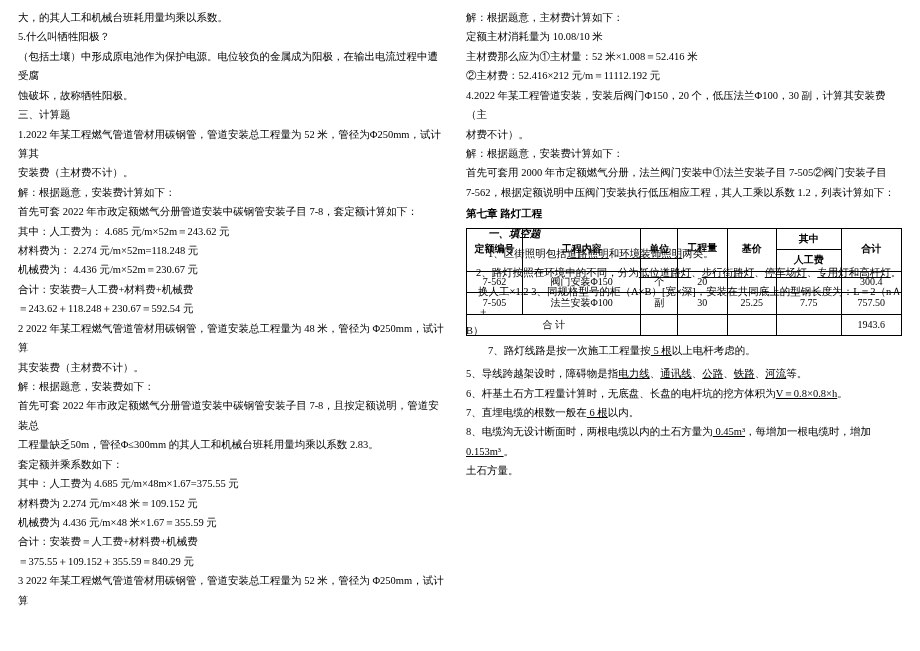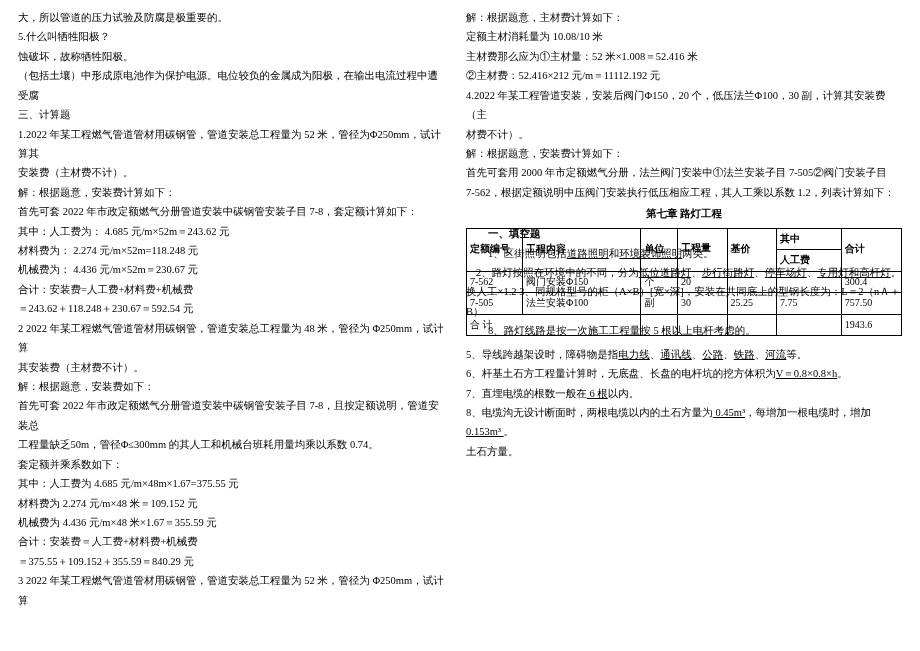--- a/index.html
+++ b/index.html
@@ -24,49 +24,49 @@
   .u { text-decoration: underline; font-family: Liberation Serif, serif; }
   table {
     border-collapse: collapse;
     width: 100%;
     margin-top: 4px;
     font-size: 10px;
   }
   td, th {
     border: 1px solid #000;
     padding: 1px 3px;
-    text-align: left;
+    text-align: center;
     vertical-align: middle;
   }
-  .chapter { text-align:center; font-weight:bold; margin-top:2px; }
+  .chapter { font-weight:bold; margin-top:2px; }
   .sec { font-weight: bold; }
 </style>
 </head>
 <body>
 
 <div class="col">
-  <p>大，所以管道的压力试验及防腐是极重要的。</p>
+  <p>大，的其人工和机械台班耗用量均乘以系数。</p>
   <p>5.什么叫牺牲阳极？</p>
+  <p>（包括土壤）中形成原电池作为保护电源。电位较负的金属成为阳极，在输出电流过程中遭受腐</p>
   <p>蚀破坏，故称牺牲阳极。</p>
-  <p>（包括土壤）中形成原电池作为保护电源。电位较负的金属成为阳极，在输出电流过程中遭受腐</p>
   <p>三、计算题</p>
   <p>1.2022 年某工程燃气管道管材用碳钢管，管道安装总工程量为 52 米，管径为Φ250mm，试计算其</p>
   <p>安装费（主材费不计）。</p>
   <p>解：根据题意，安装费计算如下：</p>
   <p>首先可套 2022 年市政定额燃气分册管道安装中碳钢管安装子目 7-8，套定额计算如下：</p>
   <p>其中：人工费为：  4.685 元/m×52m＝243.62 元</p>
   <p>      材料费为：  2.274 元/m×52m=118.248 元</p>
   <p>      机械费为：  4.436 元/m×52m＝230.67 元</p>
   <p>合计：安装费=人工费+材料费+机械费</p>
   <p>      ＝243.62＋118.248＋230.67＝592.54 元</p>
   <p>2  2022 年某工程燃气管道管材用碳钢管，管道安装总工程量为 48 米，管径为 Φ250mm，试计算</p>
   <p>其安装费（主材费不计）。</p>
   <p>解：根据题意，安装费如下：</p>
   <p>首先可套 2022 年市政定额燃气分册管道安装中碳钢管安装子目 7-8，且按定额说明，管道安装总</p>
-  <p>工程量缺乏50m，管径Φ≤300mm 的其人工和机械台班耗用量均乘以系数 0.74。</p>
+  <p>工程量缺乏50m，管径Φ≤300mm 的其人工和机械台班耗用量均乘以系数 2.83。</p>
   <p>套定额并乘系数如下：</p>
   <p>其中：人工费为 4.685 元/m×48m×1.67=375.55 元</p>
   <p>      材料费为 2.274 元/m×48 米＝109.152 元</p>
   <p>      机械费为 4.436 元/m×48 米×1.67＝355.59 元</p>
   <p>合计：安装费＝人工费+材料费+机械费</p>
   <p>      ＝375.55＋109.152＋355.59＝840.29 元</p>
   <p>3  2022 年某工程燃气管道管材用碳钢管，管道安装总工程量为 52 米，管径为 Φ250mm，试计算</p>
 
 </div>
 
@@ -119,37 +119,37 @@
       <td></td>
           <td></td>
           <td></td>
           <td></td>
       <td>1943.6</td>
     </tr>
   </tbody>
     </table>
 
   <div style="position:relative; top:-112px; pointer-events:none;">
-    <p style="text-align:left; padding-left:22px;">
+    <p style="text-align:left; padding-left:22px;font-style:italic;">
       <span class="sec">一、填空题</span>
     </p>
     <p style="padding-left:22px;">
       <span>1、区街照明包括</span><span class="u">道路照明</span><span>和</span><span class="u">环境装饰照明</span><span>两类。</span>
     </p>
     <p style="padding-left:10px;">
       <span>2、路灯按照在环境中的不同，分为</span><span class="u">低位道路灯</span><span>、</span><span class="u">步行街路灯</span><span>、</span><span class="u">停车场灯</span><span>、</span><span class="u">专用灯和高杆灯</span><span>。</span>
     </p>
-    <p style="padding-left:0;">
+    <p style="padding-left:12px;">
       <span>换人工×1.2</span>&nbsp;<span>3、同规格型号的柜（A×B）[宽×深]，安装在共同底上的型钢长度为：L＝2（nＡ＋</span>
     </p>
     <p style="padding-left:0;">
       <span>B）</span>
     </p>
     <p style="padding-left:22px;">
-      <span>8、路灯线路是按一次施工工程量按</span><span class="u"> 5 根</span><span>以上电杆考虑的。</span>
+      <span>7、路灯线路是按一次施工工程量按</span><span class="u"> 5 根</span><span>以上电杆考虑的。</span>
     </p>
   </div>
 
   <div style="position:relative; top:-108px;">
   <p>
     <span>    5、导线跨越架设时，障碍物是指</span><span class="u">电力线</span><span>、</span><span class="u">通讯线</span><span>、</span><span class="u">公路</span><span>、</span><span class="u">铁路</span><span>、</span><span class="u">河流</span><span>等。</span>
   </p>
   <p>
     <span>    6、杆基土石方工程量计算时，无底盘、长盘的电杆坑的挖方体积为</span><span class="u">V＝0.8×0.8×h</span><span>。</span>
   </p>

